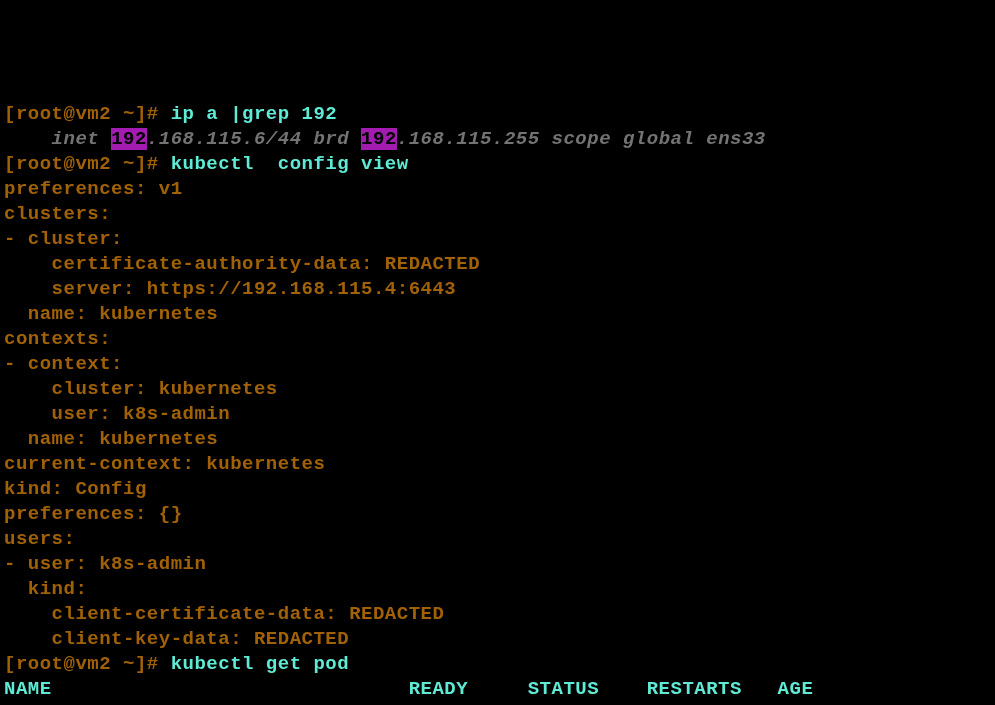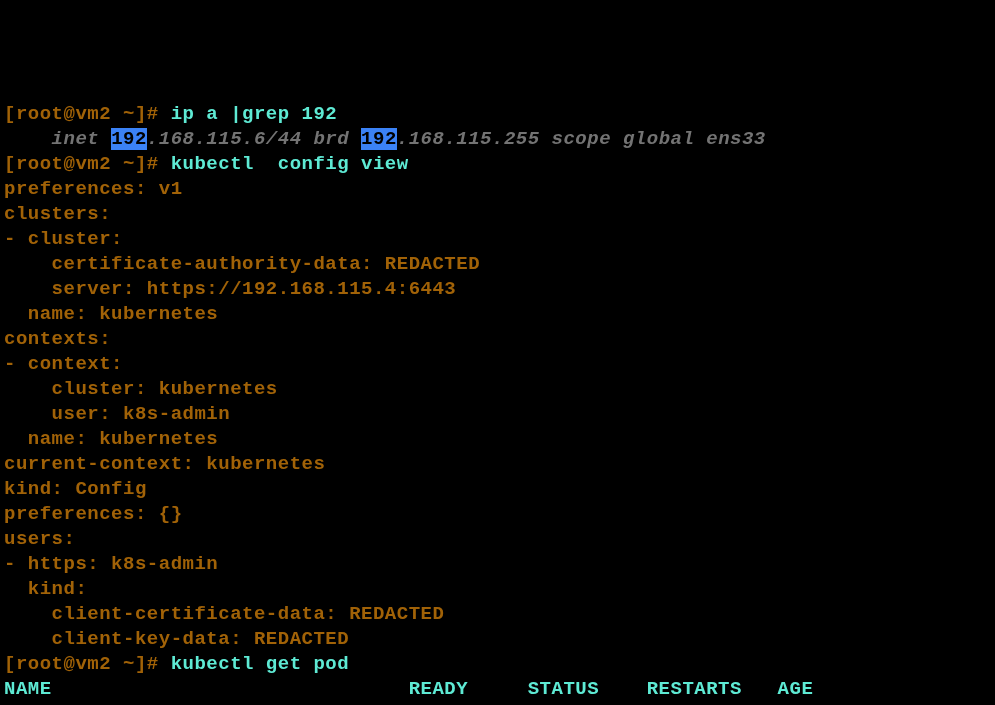--- a/index.html
+++ b/index.html
@@ -16,21 +16,21 @@
     line-height: 25px;
     color: #00ff00;
     white-space: pre;
     padding: 2px 4px;
     font-weight: bold;
     letter-spacing: 0.5px;
   }
   .green { color: #a16207; }
   .white { color: #5eead4; }
   .red   { color: #737373; font-style: italic; }
-  .hi    { background: #3b82f6; color: #000000; font-family: Liberation Mono, monospace; }
+  .hi    { background: #a21caf; color: #000000; font-family: Liberation Mono, monospace; }
   .line  { white-space: pre; }
 </style>
 </head>
 <body>
 
 
 
 <span class="line"><span class="green">[root@vm2 ~]# </span><span class="white">ip a |grep 192</span></span>
 <span class="line"><span class="red">    inet </span><span class="hi">192</span><span class="red">.168.115.6/44 brd </span><span class="hi">192</span><span class="red">.168.115.255 scope global ens33</span></span>
 <span class="line"><span class="green">[root@vm2 ~]# </span><span class="white">kubectl  config view</span></span>
@@ -42,21 +42,21 @@
 <span class="line green">  name: kubernetes</span>
 <span class="line green">contexts:</span>
 <span class="line green">- context:</span>
 <span class="line green">    cluster: kubernetes</span>
 <span class="line green">    user: k8s-admin</span>
 <span class="line green">  name: kubernetes</span>
 <span class="line green">current-context: kubernetes</span>
 <span class="line green">kind: Config</span>
 <span class="line green">preferences: {}</span>
 <span class="line green">users:</span>
-<span class="line green">- https: k8s-admin</span>
+<span class="line green">- user: k8s-admin</span>
 <span class="line green">  kind:</span>
 <span class="line green">    client-certificate-data: REDACTED</span>
 <span class="line green">    client-key-data: REDACTED</span>
 <span class="line"><span class="green">[root@vm2 ~]# </span><span class="white">kubectl get pod</span></span>
 <span class="line white">NAME                              READY     STATUS    RESTARTS   AGE</span>
 <span class="line white">jcsj-dev-6ff4d96d69-5nzxj         1/1       Running   4          14d</span>
 
 
 
 

